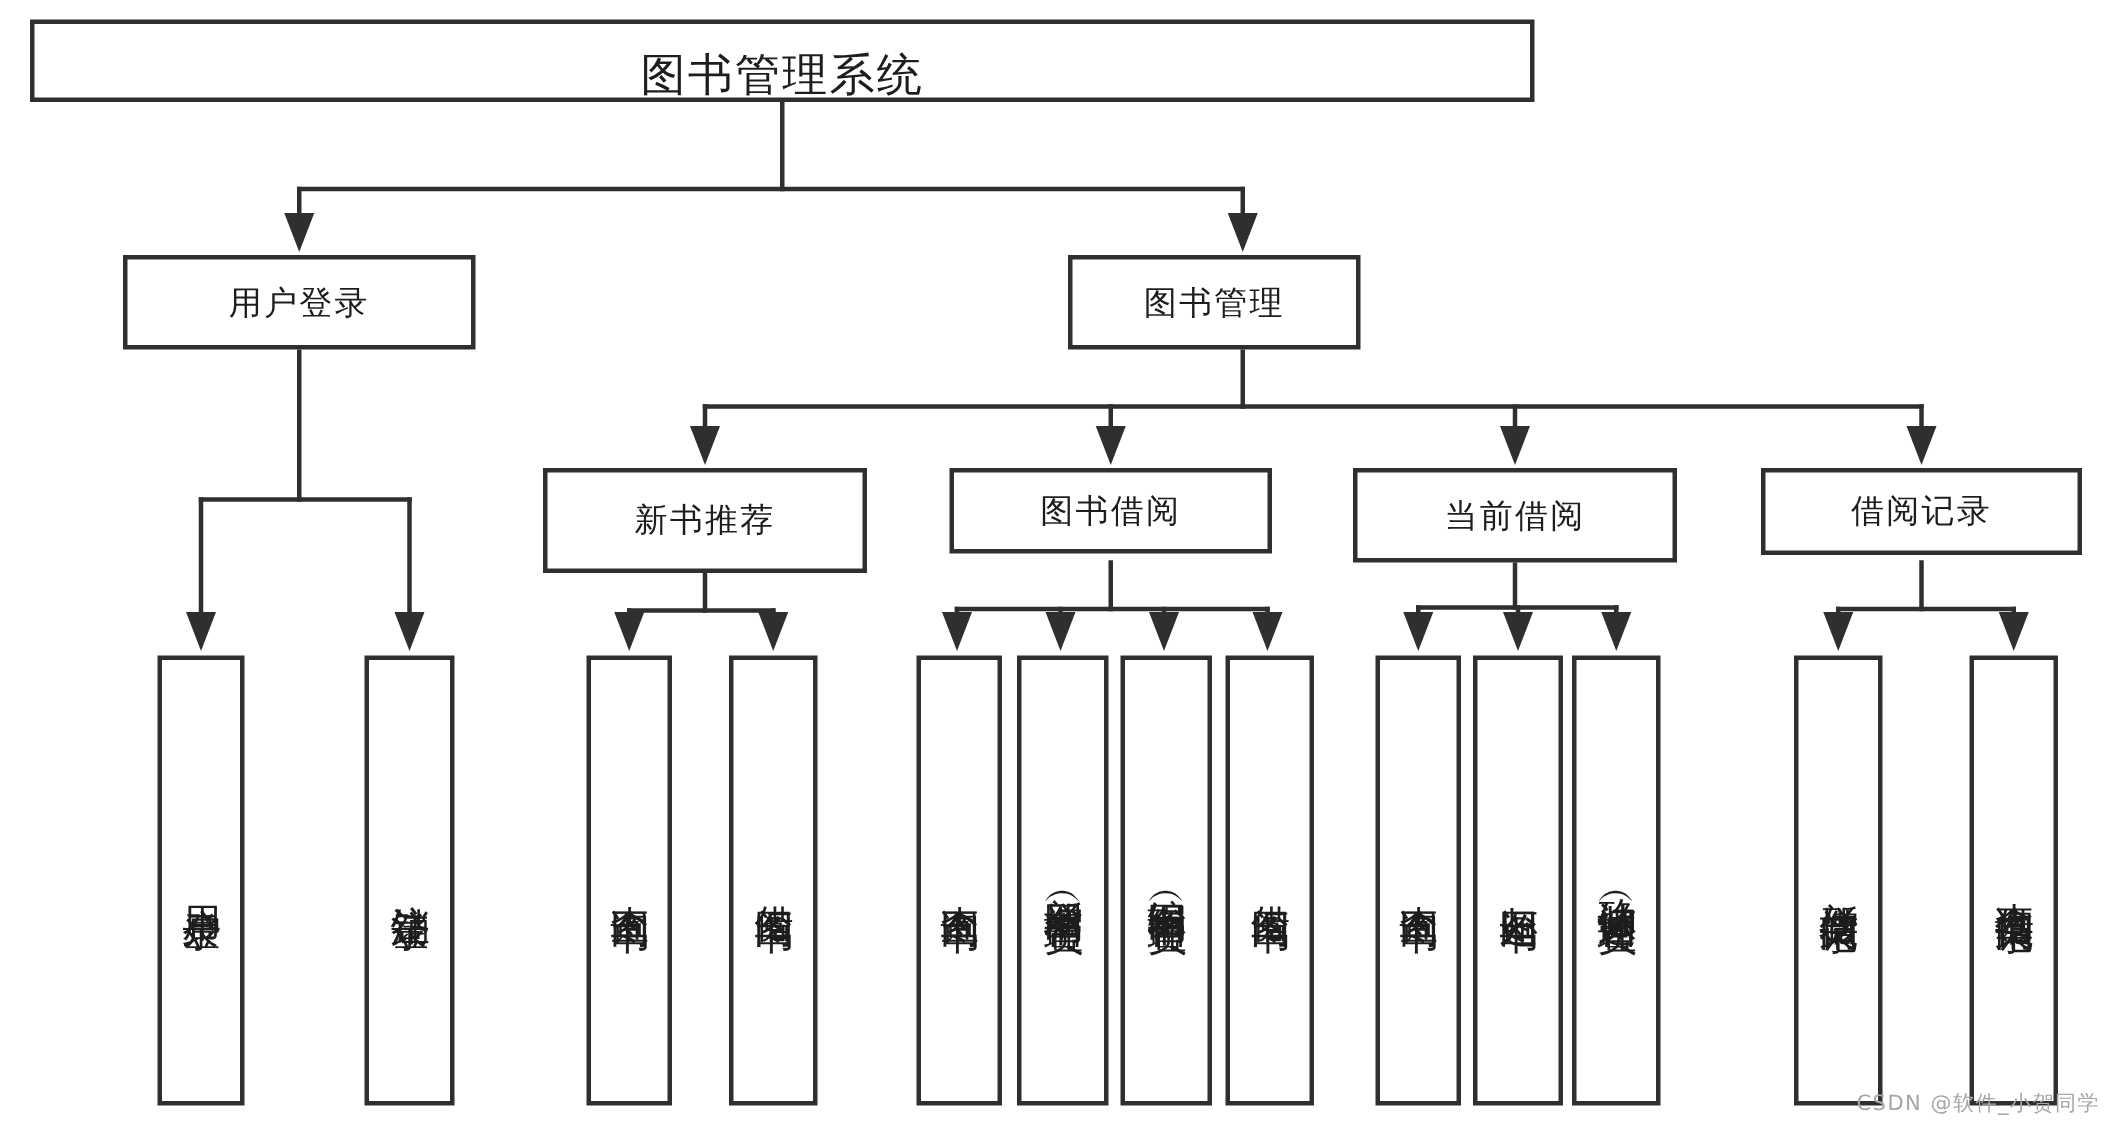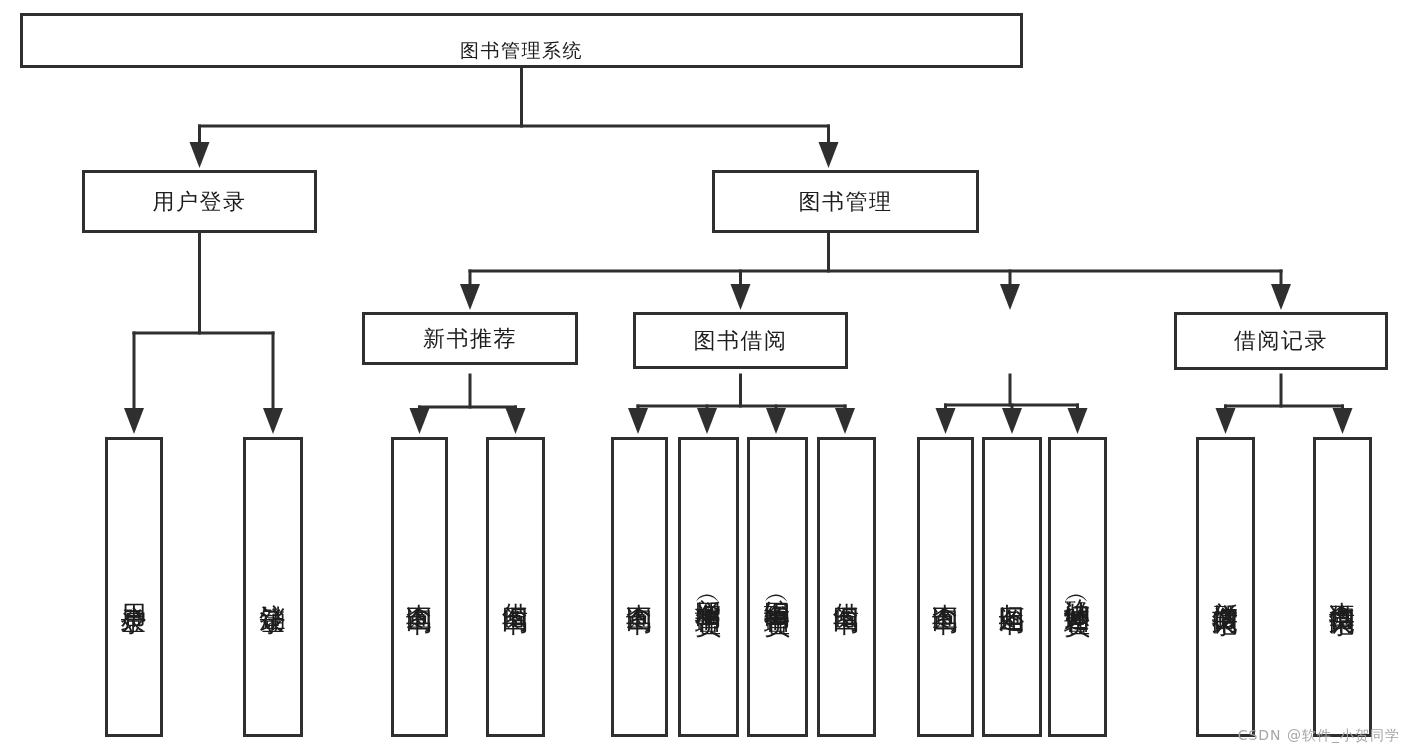--- a/index.html
+++ b/index.html
@@ -11,21 +11,21 @@
   svg.connectors{position:absolute;left:0;top:0;width:1405px;height:747px;}
   .cline{stroke:var(--line,#2f2f2f);stroke-width:3;stroke-linecap:square;fill:none;}
   .ahead{fill:var(--line,#2f2f2f);}
   .box{
     position:absolute;box-sizing:border-box;
     border:3px solid var(--line,#2f2f2f);background:#fff;
     display:flex;align-items:center;justify-content:center;
     color:var(--text,#1d1d1d);
   }
   .h-box span{font-size:22px;letter-spacing:1.5px;white-space:nowrap;}
-  .root-box span{font-size:19px;margin-top:20px;}
+  .root-box span{font-size:30px;margin-top:20px;}
   .v-box span{
     writing-mode:vertical-rl;text-orientation:mixed;
     font-size:26px;letter-spacing:2px;line-height:1;white-space:nowrap;
   }
   .watermark{
     position:absolute;right:5px;bottom:2px;
     font-size:14px;letter-spacing:1px;color:var(--wm,#a6a6a6);white-space:nowrap;
   }
 </style>
 </head>
@@ -88,29 +88,32 @@
       <polygon points="1342.5,434 1332.5,408 1352.5,408" class="ahead"></polygon>
     </svg>
 
   <div class="box h-box root-box" style="left:20px;top:13px;width:1003px;height:55px">
     <span>图书管理系统</span>
   </div>
 
   <div class="box h-box" style="left:82px;top:170px;width:235px;height:63px">
     <span>用户登录</span>
   </div>
-  <div class="box h-box" style="left:712px;top:170px;width:267px;height:63px">
+  <div class="box h-box" style="left:712px;top:170px;width:195px;height:63px">
     <span>图书管理</span>
   </div>
 
-  <div class="box h-box" style="left:362px;top:312px;width:216px;height:53px">
+  <div class="box h-box" style="left:362px;top:312px;width:216px;height:70px">
     <span>新书推荐</span>
   </div>
   <div class="box h-box" style="left:633px;top:312px;width:215px;height:57px">
     <span>图书借阅</span>
+  </div>
+  <div class="box h-box" style="left:902px;top:312px;width:216px;height:63px">
+    <span>当前借阅</span>
   </div>
   <div class="box h-box" style="left:1174px;top:312px;width:214px;height:58px">
     <span>借阅记录</span>
   </div>
 
   <div class="box v-box" style="left:105px;top:437px;width:58px;height:300px">
     <span>用户登录</span>
   </div>
   <div class="box v-box" style="left:243px;top:437px;width:60px;height:300px">
     <span>注销登录</span>

